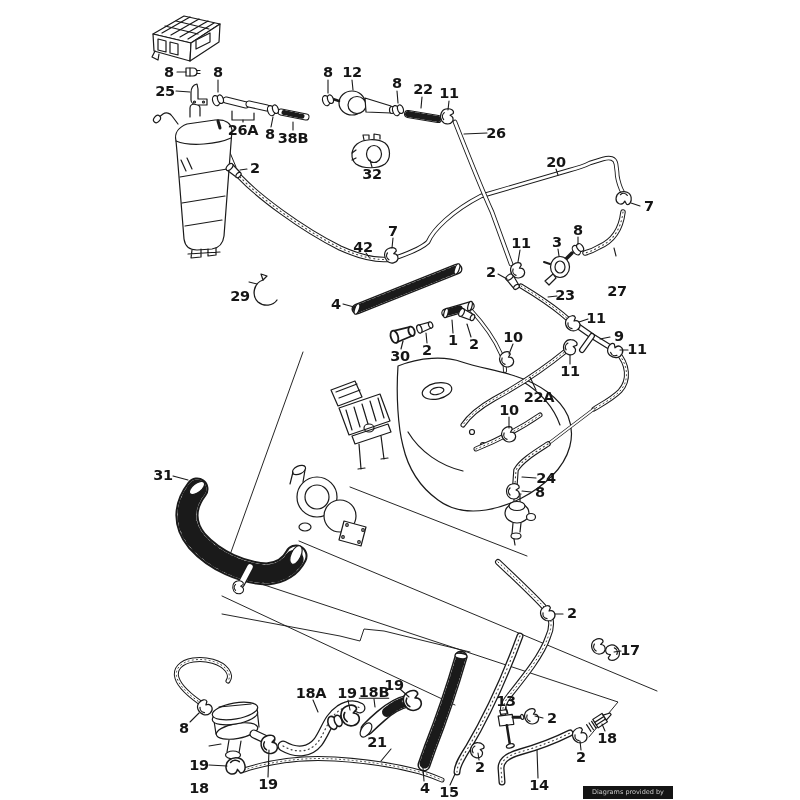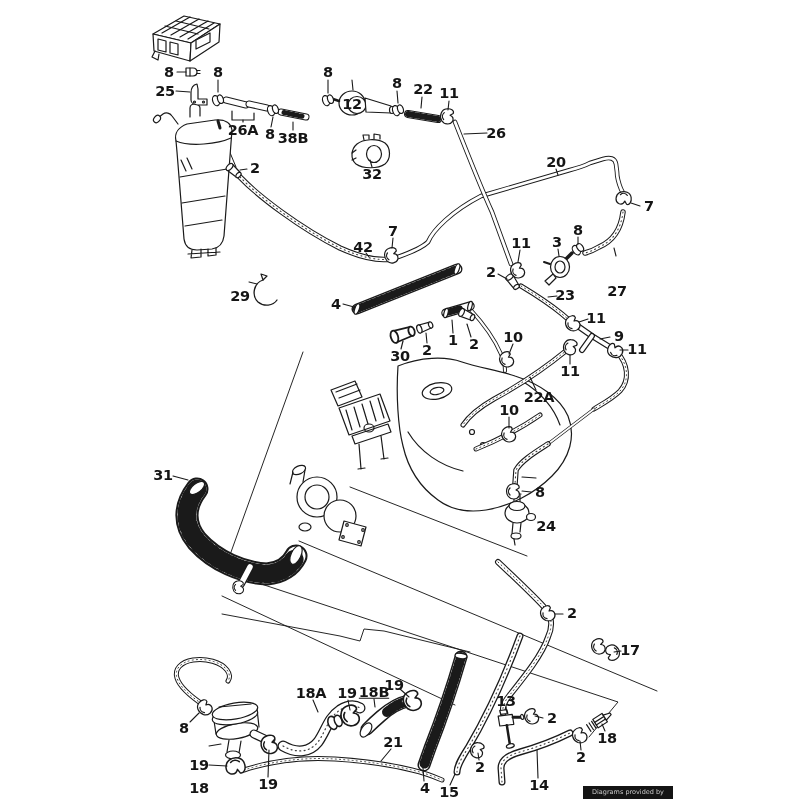--- a/index.html
+++ b/index.html
@@ -426,21 +426,21 @@
 </svg>
 
 <div id="labels">
       <div class="lbl" style="left: 169px; top: 72px;">8</div>
       <div class="lbl" style="left: 218px; top: 72px;">8</div>
       <div class="lbl" style="left: 165px; top: 91px;">25</div>
       <div class="lbl" style="left: 243px; top: 130px;">26A</div>
       <div class="lbl" style="left: 270px; top: 134px;">8</div>
       <div class="lbl" style="left: 293px; top: 138px;">38B</div>
       <div class="lbl" style="left: 328px; top: 72px;">8</div>
-      <div class="lbl" style="left: 352px; top: 72px; margin-top: 32px;">12</div>
+      <div class="lbl" style="left: 352px; top: 72px;">12</div>
       <div class="lbl" style="left: 397px; top: 83px;">8</div>
       <div class="lbl" style="left: 423px; top: 89px;">22</div>
       <div class="lbl" style="left: 449px; top: 93px;">11</div>
       <div class="lbl" style="left: 496px; top: 133px;">26</div>
       <div class="lbl" style="left: 372px; top: 174px;">32</div>
       <div class="lbl" style="left: 556px; top: 162px;">20</div>
       <div class="lbl" style="left: 649px; top: 206px;">7</div>
       <div class="lbl" style="left: 255px; top: 168px;">2</div>
       <div class="lbl" style="left: 363px; top: 247px;">42</div>
       <div class="lbl" style="left: 393px; top: 231px;">7</div>
@@ -456,34 +456,34 @@
       <div class="lbl" style="left: 427px; top: 350px;">2</div>
       <div class="lbl" style="left: 453px; top: 340px;">1</div>
       <div class="lbl" style="left: 474px; top: 344px;">2</div>
       <div class="lbl" style="left: 513px; top: 337px;">10</div>
       <div class="lbl" style="left: 596px; top: 318px;">11</div>
       <div class="lbl" style="left: 619px; top: 336px;">9</div>
       <div class="lbl" style="left: 637px; top: 349px;">11</div>
       <div class="lbl" style="left: 570px; top: 371px;">11</div>
       <div class="lbl" style="left: 539px; top: 397px;">22A</div>
       <div class="lbl" style="left: 509px; top: 410px;">10</div>
-      <div class="lbl" style="left: 546px; top: 478px; margin-top: 48px;">24</div>
+      <div class="lbl" style="left: 546px; top: 478px;">24</div>
       <div class="lbl" style="left: 540px; top: 492px;">8</div>
       <div class="lbl" style="left: 163px; top: 475px;">31</div>
       <div class="lbl" style="left: 572px; top: 613px;">2</div>
       <div class="lbl" style="left: 630px; top: 650px;">17</div>
       <div class="lbl" style="left: 506px; top: 701px;">13</div>
       <div class="lbl" style="left: 552px; top: 718px;">2</div>
       <div class="lbl" style="left: 607px; top: 738px;">18</div>
       <div class="lbl" style="left: 581px; top: 757px;">2</div>
       <div class="lbl" style="left: 539px; top: 785px;">14</div>
       <div class="lbl" style="left: 480px; top: 767px;">2</div>
       <div class="lbl" style="left: 449px; top: 792px;">15</div>
       <div class="lbl" style="left: 425px; top: 788px;">4</div>
-      <div class="lbl" style="left: 393px; top: 742px; text-align: center;">21</div>
+      <div class="lbl" style="left: 377px; top: 742px; text-align: center;">21</div>
       <div class="lbl" style="left: 311px; top: 693px;">18A</div>
       <div class="lbl" style="left: 347px; top: 693px;">19</div>
       <div class="lbl" style="left: 374px; top: 692px; text-decoration: underline;">18B</div>
       <div class="lbl" style="left: 394px; top: 685px;">19</div>
       <div class="lbl" style="left: 184px; top: 728px;">8</div>
       <div class="lbl" style="left: 199px; top: 788px;">18</div>
       <div class="lbl" style="left: 199px; top: 765px;">19</div>
       <div class="lbl" style="left: 268px; top: 784px;">19</div>
     </div>
 

